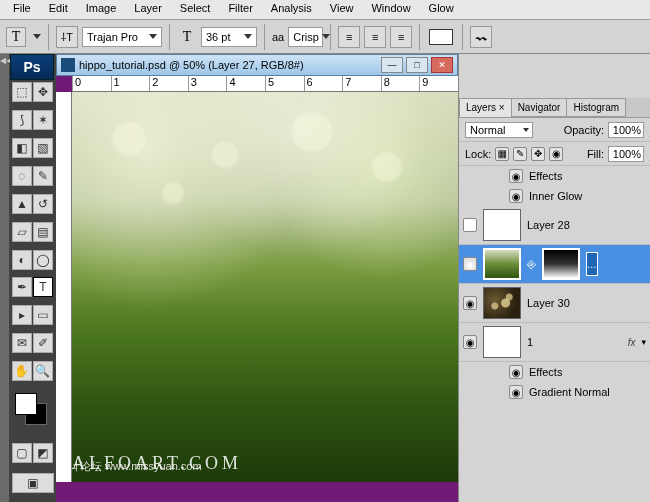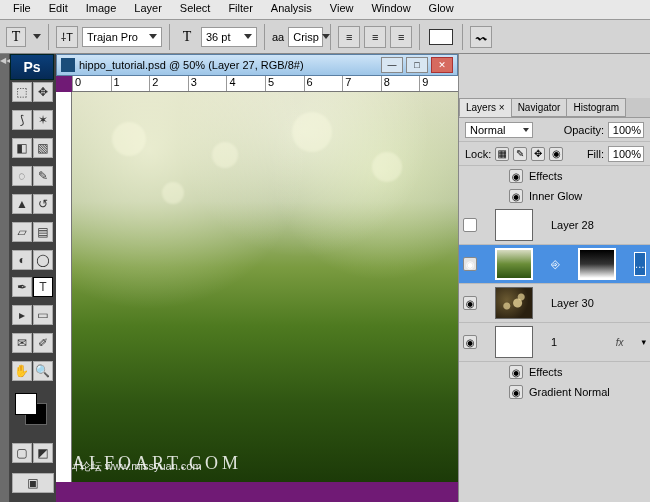--- a/index.html
+++ b/index.html
@@ -45,21 +45,21 @@
 .wm-left{position:absolute;bottom:8px;left:-36px;font-size:11px;color:#ddd}
 .panels{width:192px;background:#d4d4d4;border-left:1px solid #888;position:relative}
 .ptabs{height:20px;background:#c8c8c8;display:flex;border-bottom:1px solid #999;margin-top:44px}
 .ptab{padding:3px 6px;border:1px solid #999;background:#d8d8d8;font-size:10px;margin-right:-1px}
 .ptab.active{background:#e4e4e4;border-bottom-color:#e4e4e4}
 .prow{height:24px;display:flex;align-items:center;padding:0 6px;border-bottom:1px solid #bbb;gap:4px;font-size:10px}
 .small-combo{border:1px solid #999;background:#fff;height:16px;padding:0 14px 0 4px;position:relative;display:flex;align-items:center}
 .small-combo:after{content:"";position:absolute;right:3px;top:5px;border-left:3px solid transparent;border-right:3px solid transparent;border-top:4px solid #333}
 .numbox{width:36px;height:16px;border:1px solid #999;background:#fff;text-align:right;padding:0 2px;line-height:14px}
 .layer-list{overflow:auto;height:340px}
-.lrow{display:flex;align-items:center;padding:3px 4px;border-bottom:1px solid #bbb;gap:18px;min-height:26px}
+.lrow{display:flex;align-items:center;padding:3px 4px;border-bottom:1px solid #bbb;gap:6px;min-height:26px}
 .lrow.sel{background:#4a90e2;color:#fff}
 .eye{width:14px;height:14px;border:1px solid #888;background:#e4e4e4;border-radius:2px;display:flex;align-items:center;justify-content:center;font-size:10px}
 .thumb{width:38px;height:32px;border:1px solid #666;background:#fff}
 .thumb.moss-t{background:linear-gradient(#d8dcc2 0%,#6a8d38 50%,#2f5512 100%)}
 .thumb.grad{background:linear-gradient(#000 0%,#333 50%,#fff 100%)}
 .thumb.bokeh-t{background:radial-gradient(circle at 30% 40%,#6b5a32 0%,#2a2010 70%);position:relative}
 .thumb.bokeh-t:before{content:"";position:absolute;inset:0;background:radial-gradient(circle at 60% 50%,rgba(230,210,150,.8) 0 4px,transparent 5px),radial-gradient(circle at 30% 60%,rgba(230,210,150,.7) 0 3px,transparent 4px),radial-gradient(circle at 70% 30%,rgba(230,210,150,.7) 0 3px,transparent 4px)}
 .fxbadge{margin-left:auto;font-size:10px;font-style:italic;color:#444}
 .fxsub{padding-left:50px;font-size:10px;display:flex;align-items:center;gap:6px;height:20px}
 .linkdots{width:12px;height:24px;background:#1f67b5;color:#fff;display:flex;align-items:center;justify-content:center;font-size:10px;border:1px solid #fff}

